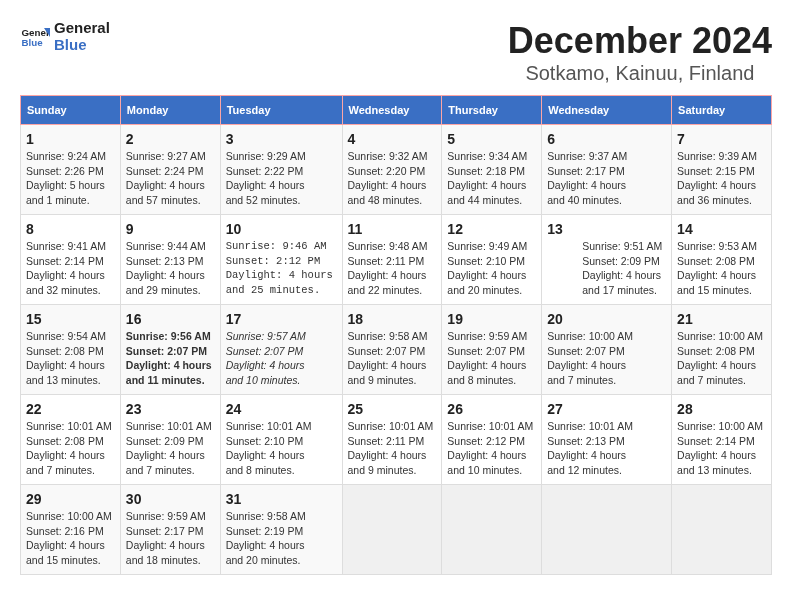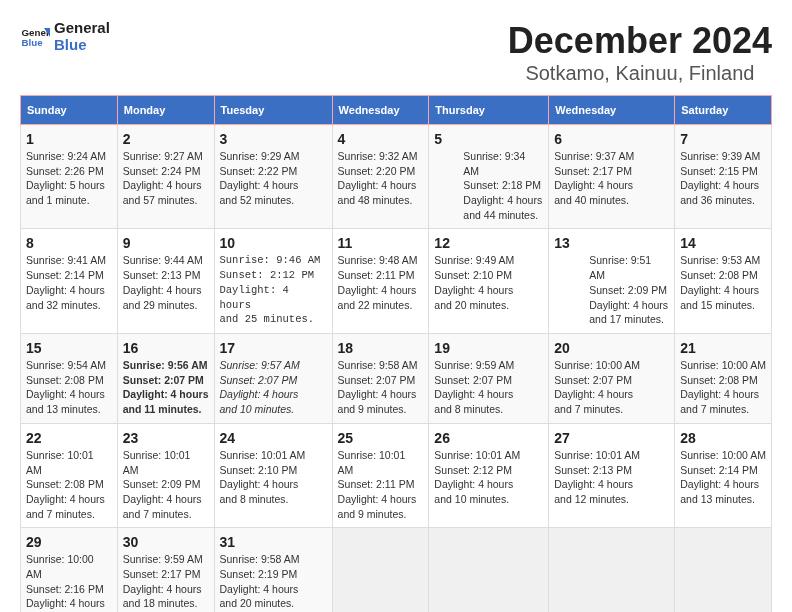--- a/index.html
+++ b/index.html
@@ -143,21 +143,21 @@
         </td>
         <td>
           <span class="day-number">4</span>
           <div class="day-info" style="white-space: pre-line;">Sunrise: 9:32 AM
 Sunset: 2:20 PM
 Daylight: 4 hours
 and 48 minutes.</div>
         </td>
         <td>
           <span class="day-number">5</span>
-          <div class="day-info" style="white-space: pre-line; margin-left: 29px;">Sunrise: 9:34 AM
+          <div class="day-info" style="white-space: pre-line;">Sunrise: 9:34 AM
 Sunset: 2:18 PM
 Daylight: 4 hours
 and 44 minutes.</div>
         </td>
         <td>
           <span class="day-number">6</span>
           <div class="day-info" style="white-space: pre-line;">Sunrise: 9:37 AM
 Sunset: 2:17 PM
 Daylight: 4 hours
 and 40 minutes.</div>

